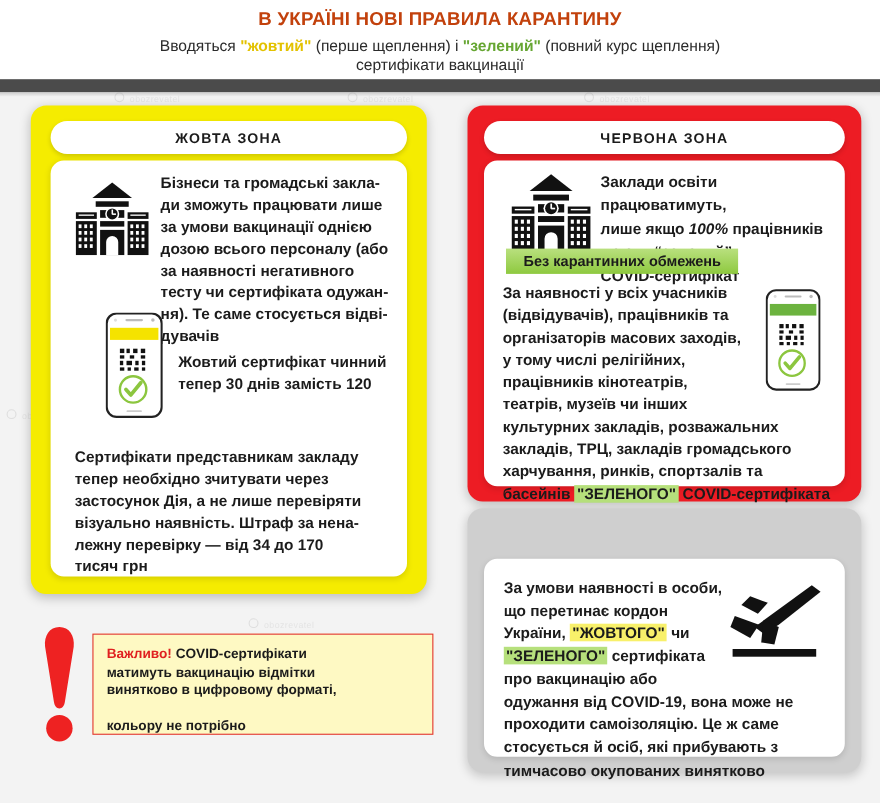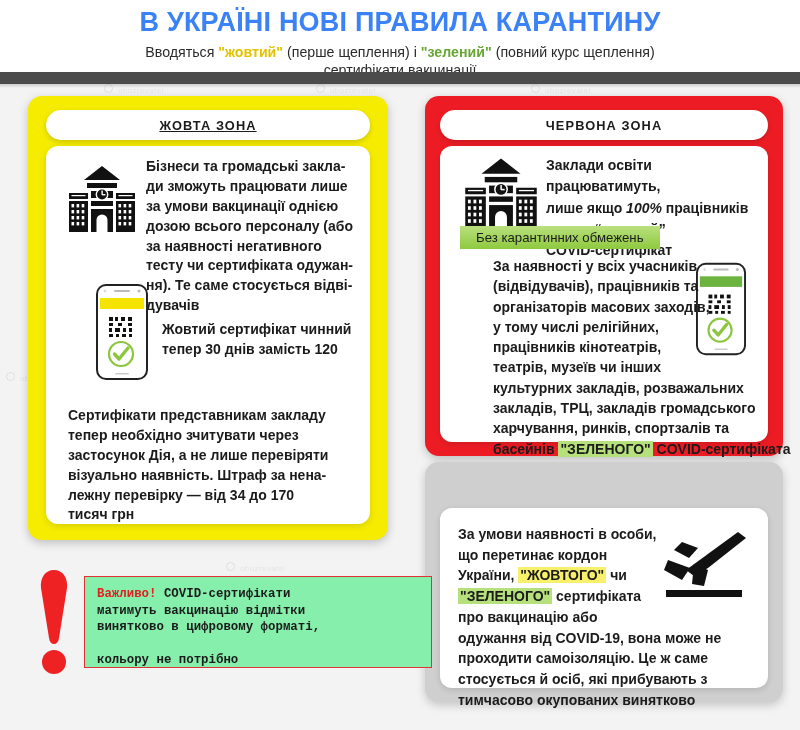--- a/index.html
+++ b/index.html
@@ -14,21 +14,21 @@
     width: 800px; height: 730px;
     background: #ffffff;
   }
 
   
   .header {
     position: absolute; left: 0; top: 0; width: 800px; height: 72px;
     background: #ffffff; text-align: center;
   }
   .header-title {
-    font-size: 27px; font-weight: bold; color: #3b82f6;
+    font-size: 17px; font-weight: bold; color: #c2410c;
     letter-spacing: 0.2px; line-height: 1; padding-top: 9px;
     white-space: nowrap;
   }
   .header-sub {
     font-size: 14.2px; color: #2b2b2b; line-height: 1.27;
     padding-top: 7px; font-weight: normal;
   }
   .hl-yellow-txt { color: #e3c200; font-weight: bold; }
   .hl-green-txt { color: #66a632; font-weight: bold; }
 
@@ -93,39 +93,38 @@
 
   .mark-green {
     background: #b6e07c; padding: 0 2px;
   }
   .mark-yellow {
     background: #f8f06a; padding: 0 2px;
   }
   .chip-green {
     display: inline-block;
     background: linear-gradient(to bottom, #b9e07e, #8ec93f);
-    color: #1b1b1b; font-weight: normal;
+    color: #1b1b1b; font-weight: bold;
     font-size: 13.2px; padding: 4px 16px;
   }
 
   
   .icon { display: block; }
 
   
   .important-wrap {
     position: absolute; left: 26px; top: 566px; width: 370px; height: 112px;
   }
   .excl {
     position: absolute; left: 6px; top: 0px; width: 44px; height: 110px;
   }
   .important-box {
-    position: absolute; left: 58px; top: 10px; width: 348px; height: 92px;
-    background: #86efac;
+    position: absolute; left: 58px; top: 10px; width: 310px; height: 92px;
+    background: #fef9c3;
     border: 1.6px solid #e03434;
-    font-family: Liberation Mono, monospace;
   }
   .important-text {
     padding: 9px 10px 0 12px;
     font-size: 12.4px; font-weight: bold; color: #1b1b1b; line-height: 1.34;
   }
   .imp-red { color: #e02020; font-weight: bold; }
 
   
   .wm {
     position: absolute; color: rgba(120,120,120,0.13);
@@ -163,21 +162,21 @@
     <div class="wm" style="left:20px; top:290px;">obozrevatel</div>
     <div class="wm-dot" style="left:6px; top:288px;"></div>
     <div class="wm" style="left:240px; top:480px;">obozrevatel</div>
     <div class="wm-dot" style="left:226px; top:478px;"></div>
     <div class="wm" style="left:650px; top:560px;">obozrevatel</div>
     <div class="wm-dot" style="left:636px; top:558px;"></div>
   </div>
 
   <div class="zone zone-yellow"></div>
 
-  <div class="zone-title" style="left:46px; top:110px; width:324px; height:30px;text-decoration:underline;">ЖОВТА ЗОНА</div>
+  <div class="zone-title" style="left:46px; top:110px; width:324px; height:30px;">ЖОВТА ЗОНА</div>
 
   <div class="zone-body" style="left:46px; top:146px; width:324px; height:378px;"></div>
 
   <div style="position:absolute; left:66px; top:160px; width:72px; height:72px;">
     <svg class="icon" width="72" height="72" viewBox="0 0 72 72">
       <g fill="#111111">
         <polygon points="36,6 18,20 54,20"></polygon>
         <rect x="21" y="23" width="30" height="5"></rect>
         <rect x="25" y="31" width="22" height="7"></rect>
         <rect x="25" y="41" width="22" height="5"></rect>
@@ -361,21 +360,21 @@
           <rect x="20" y="50" width="3" height="3"></rect>
           <rect x="26" y="50" width="4" height="3"></rect>
           <rect x="33" y="50" width="3" height="3"></rect>
       </g>
       <circle cx="25" cy="70" r="12" fill="none" stroke="#8cc63f" stroke-width="2.2"></circle>
       <path d="M18.5 70 L23 75 L32 64" fill="none" stroke="#8cc63f" stroke-width="3.4" stroke-linecap="round" stroke-linejoin="round"></path>
       <rect x="19" y="89" width="14" height="1.6" rx="0.8" fill="#ccc"></rect>
     </svg>
   </div>
 
-  <div class="bodytext" style="position:absolute; left:457px; top:256px; width:300px; line-height:1.45;margin-left:36px;">
+  <div class="bodytext" style="position:absolute; left:457px; top:256px; width:300px; line-height:1.45;">
     <span>За наявності у всіх учасників</span><br>
     <span>(відвідувачів), працівників та</span><br>
     <span>організаторів масових заходів,</span><br>
     <span>у тому числі релігійних,</span><br>
     <span>працівників кінотеатрів,</span><br>
     <span>театрів, музеїв чи інших</span><br>
     <span>культурних закладів, розважальних</span><br>
     <span>закладів, ТРЦ, закладів громадського</span><br>
     <span>харчування, ринків, спортзалів та</span><br>
     <span>басейнів </span><span class="mark-green">"ЗЕЛЕНОГО"</span><span> COVID-сертифіката</span>

